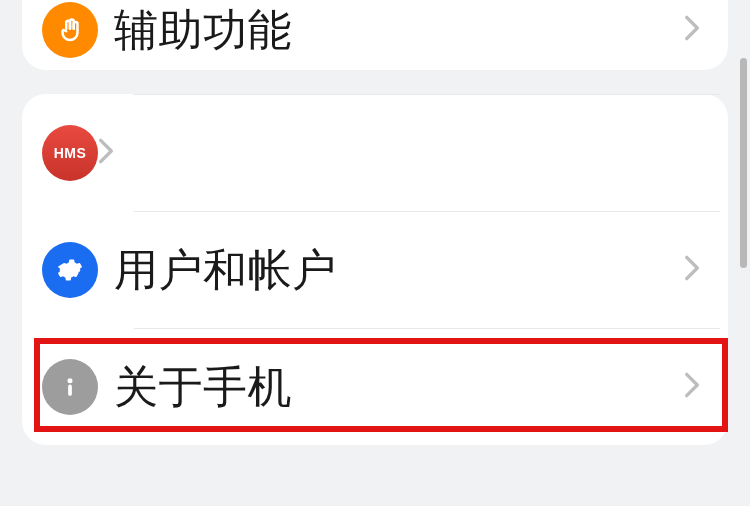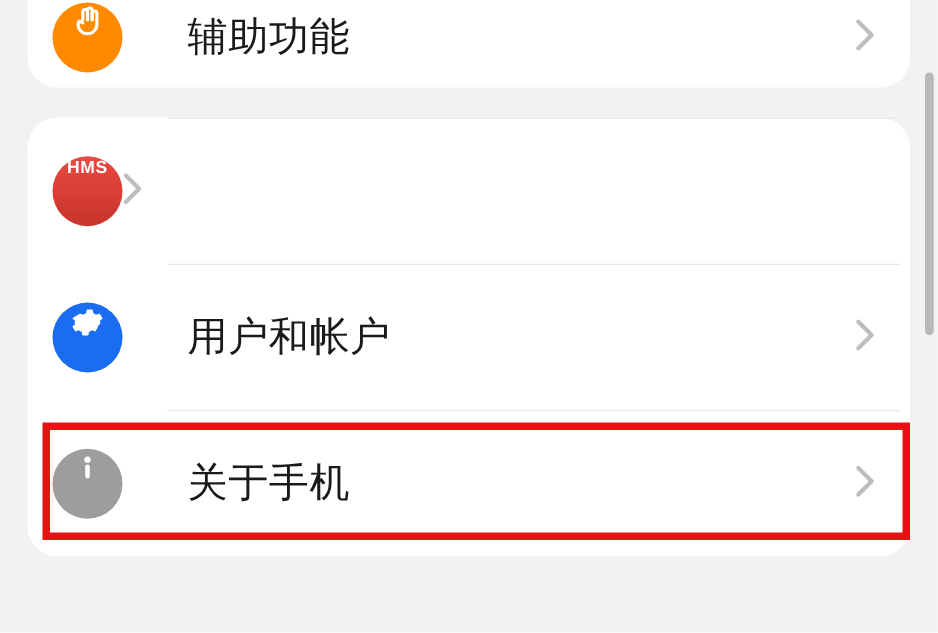--- a/index.html
+++ b/index.html
@@ -35,27 +35,28 @@
     }
     .card.top .row {
       height: 80px;
       padding-top: 0;
     }
     .row .icon-wrap {
       width: 56px;
       height: 56px;
       border-radius: 50%;
       display: flex;
+      align-items: center;
       justify-content: center;
       flex-shrink: 0;
     }
     .row .label {
       flex: 1;
-      margin-left: 52px;
-      font-size: 32px;
+      margin-left: 16px;
+      font-size: 44px;
       color: #1a1a1a;
       font-weight: 400;
       letter-spacing: 0.5px;
     }
     .row .chevron {
       flex-shrink: 0;
     }
     .divider {
       height: 1px;
       background: #e8e8e8;

